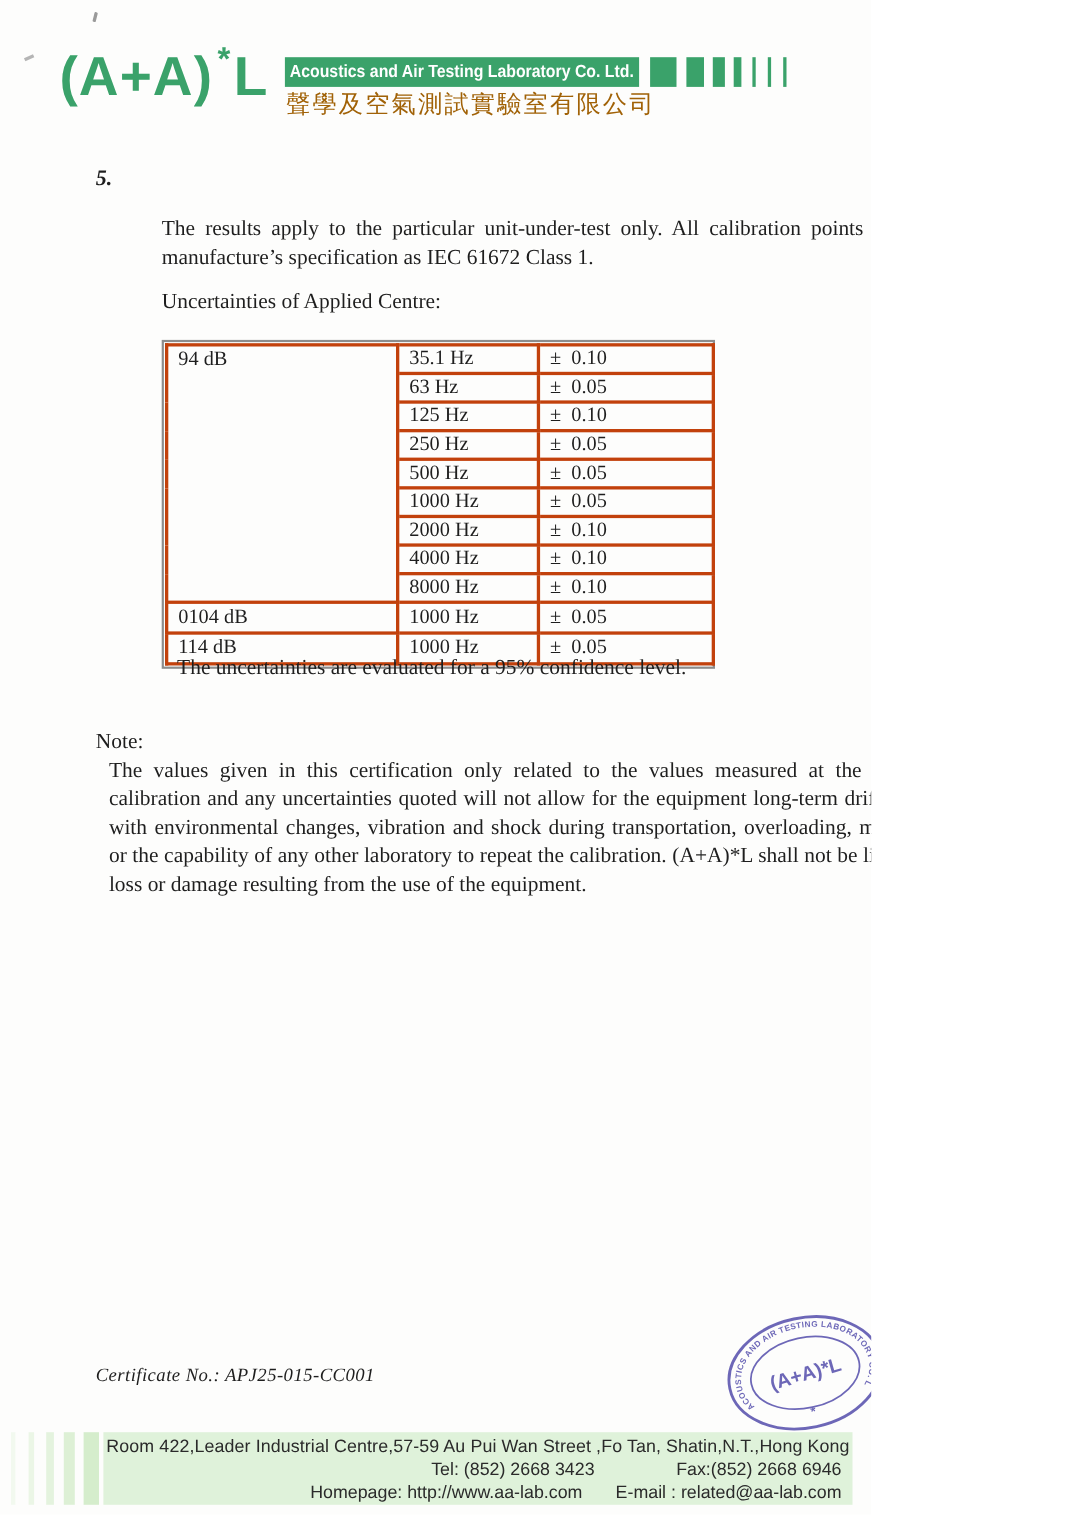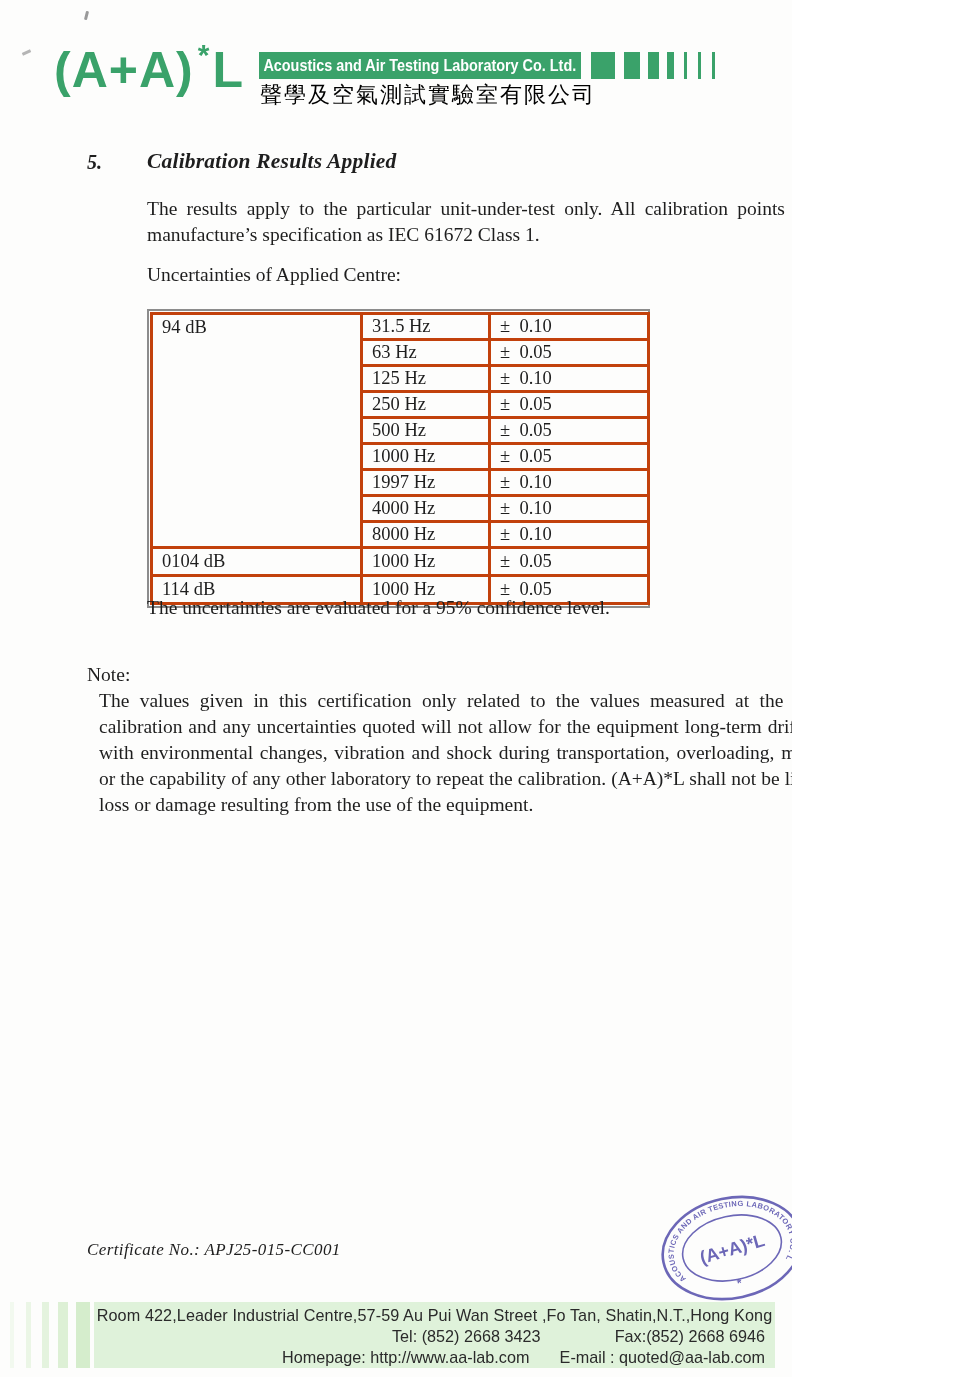--- a/index.html
+++ b/index.html
@@ -29,21 +29,21 @@
   .tbl-caption{position:absolute;left:147px;top:264px;font-size:19.5px;}
 
   
   .tbl-wrap{position:absolute;left:147px;top:309px;width:497px;border:2px solid #8c8c8c;padding:1px;background:#fdfdfc;}
   table.unc{border-collapse:collapse;width:100%;table-layout:fixed;}
   table.unc td{border:3px solid #c2410c;height:23px;font-size:18.5px;padding:0 0 0 9px;vertical-align:middle;
                font-family:"Liberation Serif",serif;color:#1e1e1e;}
   table.unc td.level-cell{vertical-align:top;padding-top:2px;}
   table.unc td.unc-cell{white-space:pre;}
 
-  .conf-line{position:absolute;left:147px;top:597px;font-size:19.5px;}
+  .conf-line{position:absolute;left:161px;top:597px;font-size:19.5px;}
 
   .note-label{position:absolute;left:87px;top:664px;font-size:19.5px;}
   .note-text{position:absolute;left:99px;top:688px;width:790px;font-size:19.5px;line-height:26px;text-align:justify;}
 
   
   .cert-no{position:absolute;left:87px;top:1240px;font-size:17px;font-style:italic;letter-spacing:0.4px;}
   .page-num{position:absolute;left:794px;top:1237px;font-size:22px;font-style:italic;font-weight:600;}
   .stamp{position:absolute;left:650px;top:1186px;}
 
   
@@ -78,38 +78,37 @@
   <div class="barcode">
     <span class="bar" style="width:24px;background:#3aa26a;margin-right:9px;"></span>
     <span class="bar" style="width:16px;background:#3aa26a;margin-right:8px;"></span>
     <span class="bar" style="width:11px;background:#3aa26a;margin-right:8px;"></span>
     <span class="bar" style="width:7px;background:#3aa26a;margin-right:10px;"></span>
     <span class="bar" style="width:3px;background:#3aa26a;margin-right:11px;"></span>
     <span class="bar" style="width:3px;background:#3aa26a;margin-right:11px;"></span>
     <span class="bar" style="width:3px;background:#3aa26a;"></span>
   </div>
 
-  <div class="zh-name" style="color:#000000;">聲學及空氣測試實驗室有限公司</div>
+  <div class="zh-name" style="color:#a16207;">聲學及空氣測試實驗室有限公司</div>
 
   <div class="sec-num">5.</div>
-  <div class="sec-title">Calibration Results Applied</div>
   <div class="para1">The results apply to the particular unit-under-test only. All calibration points are within manufacture’s specification as IEC 61672 Class 1.</div>
   <div class="tbl-caption">Uncertainties of Applied Centre:</div>
 
   <div class="tbl-wrap">
     <table class="unc">
       <colgroup>
           <col style="width:210px;">
           <col style="width:128px;">
           <col style="width:159px;">
         </colgroup>
       <tbody>
           <tr>
             <td class="level-cell" rowspan="9">94 dB</td>
-            <td>31.5 Hz</td>
+            <td>35.1 Hz</td>
             <td class="unc-cell">±  0.10</td>
           </tr>
           <tr>
             <td>63 Hz</td>
             <td class="unc-cell">±  0.05</td>
           </tr>
           <tr>
             <td>125 Hz</td>
             <td class="unc-cell">±  0.10</td>
           </tr>
@@ -119,21 +118,21 @@
           </tr>
           <tr>
             <td>500 Hz</td>
             <td class="unc-cell">±  0.05</td>
           </tr>
           <tr>
             <td>1000 Hz</td>
             <td class="unc-cell">±  0.05</td>
           </tr>
           <tr>
-            <td>1997 Hz</td>
+            <td>2000 Hz</td>
             <td class="unc-cell">±  0.10</td>
           </tr>
           <tr>
             <td>4000 Hz</td>
             <td class="unc-cell">±  0.10</td>
           </tr>
           <tr>
             <td>8000 Hz</td>
             <td class="unc-cell">±  0.10</td>
           </tr>
@@ -179,17 +178,17 @@
   <div class="fbar" style="left:76px;width:14px;background:#d5edcc;"></div>
 
   <div class="footer-block" style="background:#dff2da;">
     <div class="footer-row footer-row1">Room 422,Leader Industrial Centre,57-59 Au Pui Wan Street ,Fo Tan, Shatin,N.T.,Hong Kong</div>
     <div class="footer-row footer-row2">
       <span class="tel">Tel:  (852) 2668 3423</span>
       <span class="fax">Fax:(852) 2668 6946</span>
     </div>
     <div class="footer-row footer-row3">
       <span class="homepage">Homepage: http://www.aa-lab.com</span>
-      <span class="email">E-mail : quoted@aa-lab.com</span>
+      <span class="email">E-mail : related@aa-lab.com</span>
     </div>
   </div>
 
 </div>
 
 </body></html>

